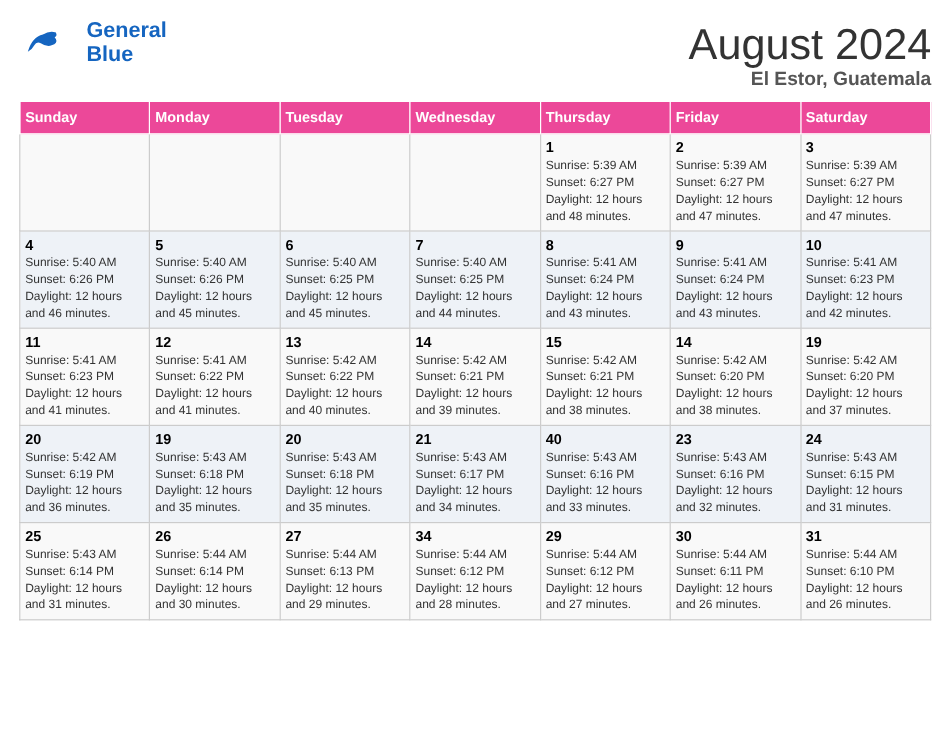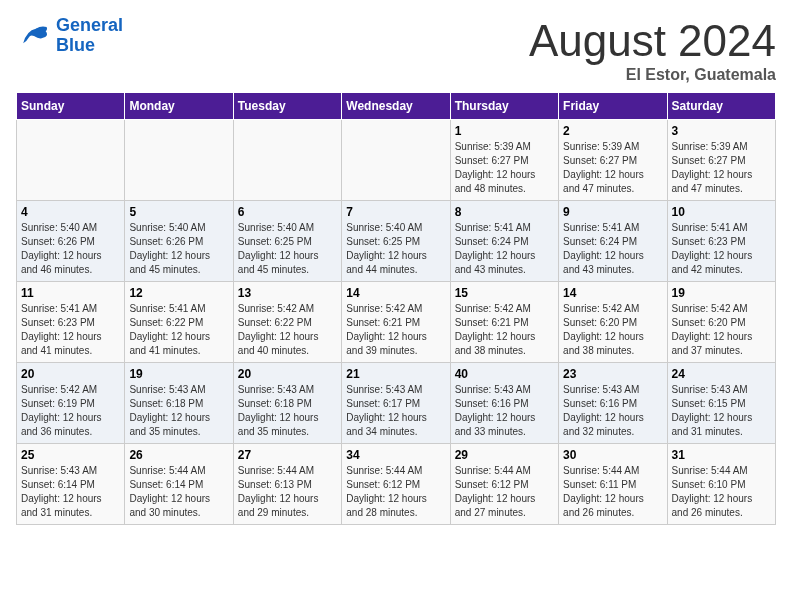--- a/index.html
+++ b/index.html
@@ -19,48 +19,49 @@
     .logo {
       display: flex;
       align-items: center;
       gap: 4px;
     }
     .logo-text {
       font-size: 18px;
       font-weight: bold;
       color: #333;
       line-height: 1.1;
+      margin-left: 16px;
     }
     .logo-text span {
       color: #1565c0;
     }
     .logo-bird {
       width: 36px;
       height: 36px;
     }
     .title-area {
       text-align: right;
     }
     .main-title {
-      font-size: 44px;
+      font-size: 36px;
       font-weight: normal;
       color: #333;
     }
     .subtitle {
       font-size: 16px;
       color: #555;
       font-weight: bold;
     }
     .calendar {
       width: 100%;
       border-collapse: collapse;
       font-size: 11px;
     }
     .calendar thead th {
-      background-color: #4c1d95;
+      background-color: #ec4899;
       color: #fff;
       padding: 6px 4px;
       text-align: left;
       font-weight: bold;
       font-size: 12px;
       border: 1px solid #fff;
     }
     .calendar tbody td {
       vertical-align: top;
       padding: 4px;

